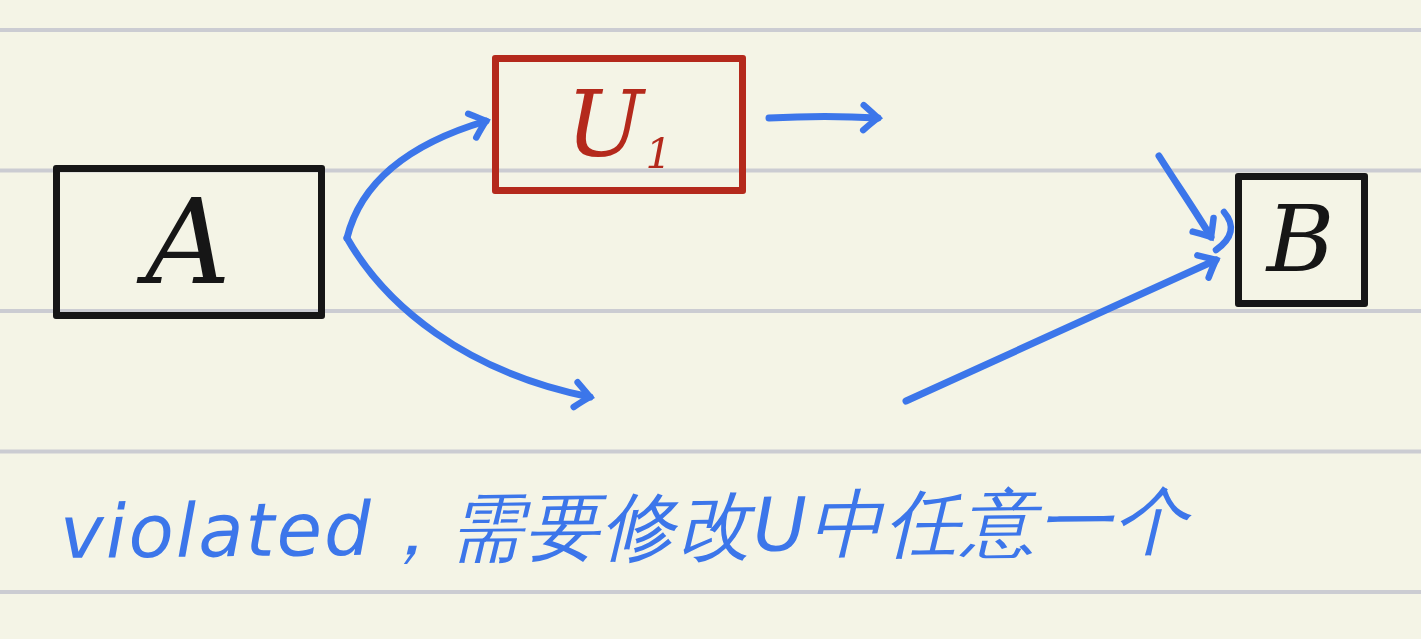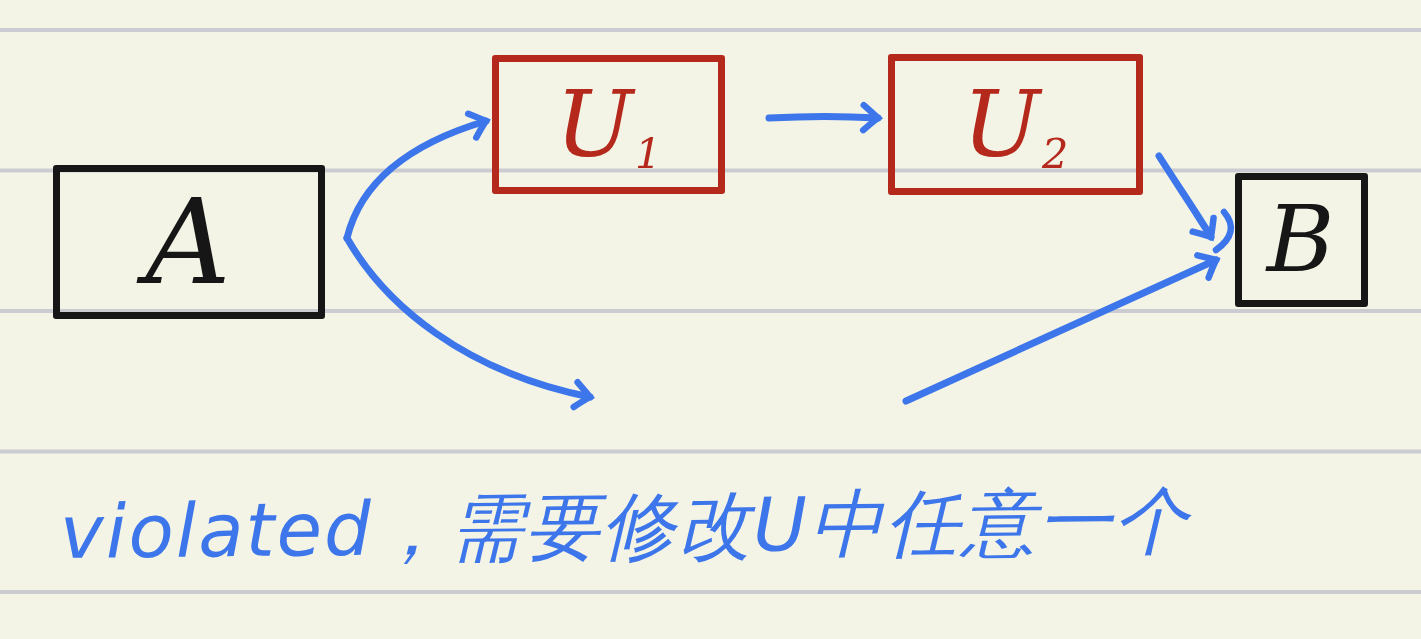--- a/index.html
+++ b/index.html
@@ -83,27 +83,24 @@
       <path d="M 1159 156 C 1178 186 1196 212 1211 237" marker-end="url(#ah)"></path>
       <path d="M 906 401 L 1216 260" marker-end="url(#ah)"></path>
       <path d="M 1224 212 Q 1241 232 1216 250" stroke-width="6.5"></path>
     </g>
   </svg>
 
   <div class="box black" style="left:53px; top:165px; width:272px; height:154px;">
     <span class="lbl black" style="font-size:118px;"><span>A</span><span class="sub"></span></span>
   </div>
 
-  <div class="box red" style="left:492px; top:55px; width:233px; height:139px;">
+  <div class="box red" style="left:492px; top:55px; width:254px; height:139px;">
     <span class="lbl red" style="font-size:92px;"><span>U</span><span class="sub">1</span></span>
   </div>
 
-  <div class="box red" style="left:888px; top:54px; width:255px; height:141px;">
-    <span class="lbl red" style="font-size:92px;"><span>U</span><span class="sub">2</span></span>
-  </div>
 
 
   <div class="box black" style="left:1235px; top:173px; width:133px; height:134px;">
     <span class="lbl black" style="font-size:92px;"><span>B</span><span class="sub"></span></span>
   </div>
 
   <div class="caption">violated，需要修改U中任意一个</div>
 
 </div>
 

